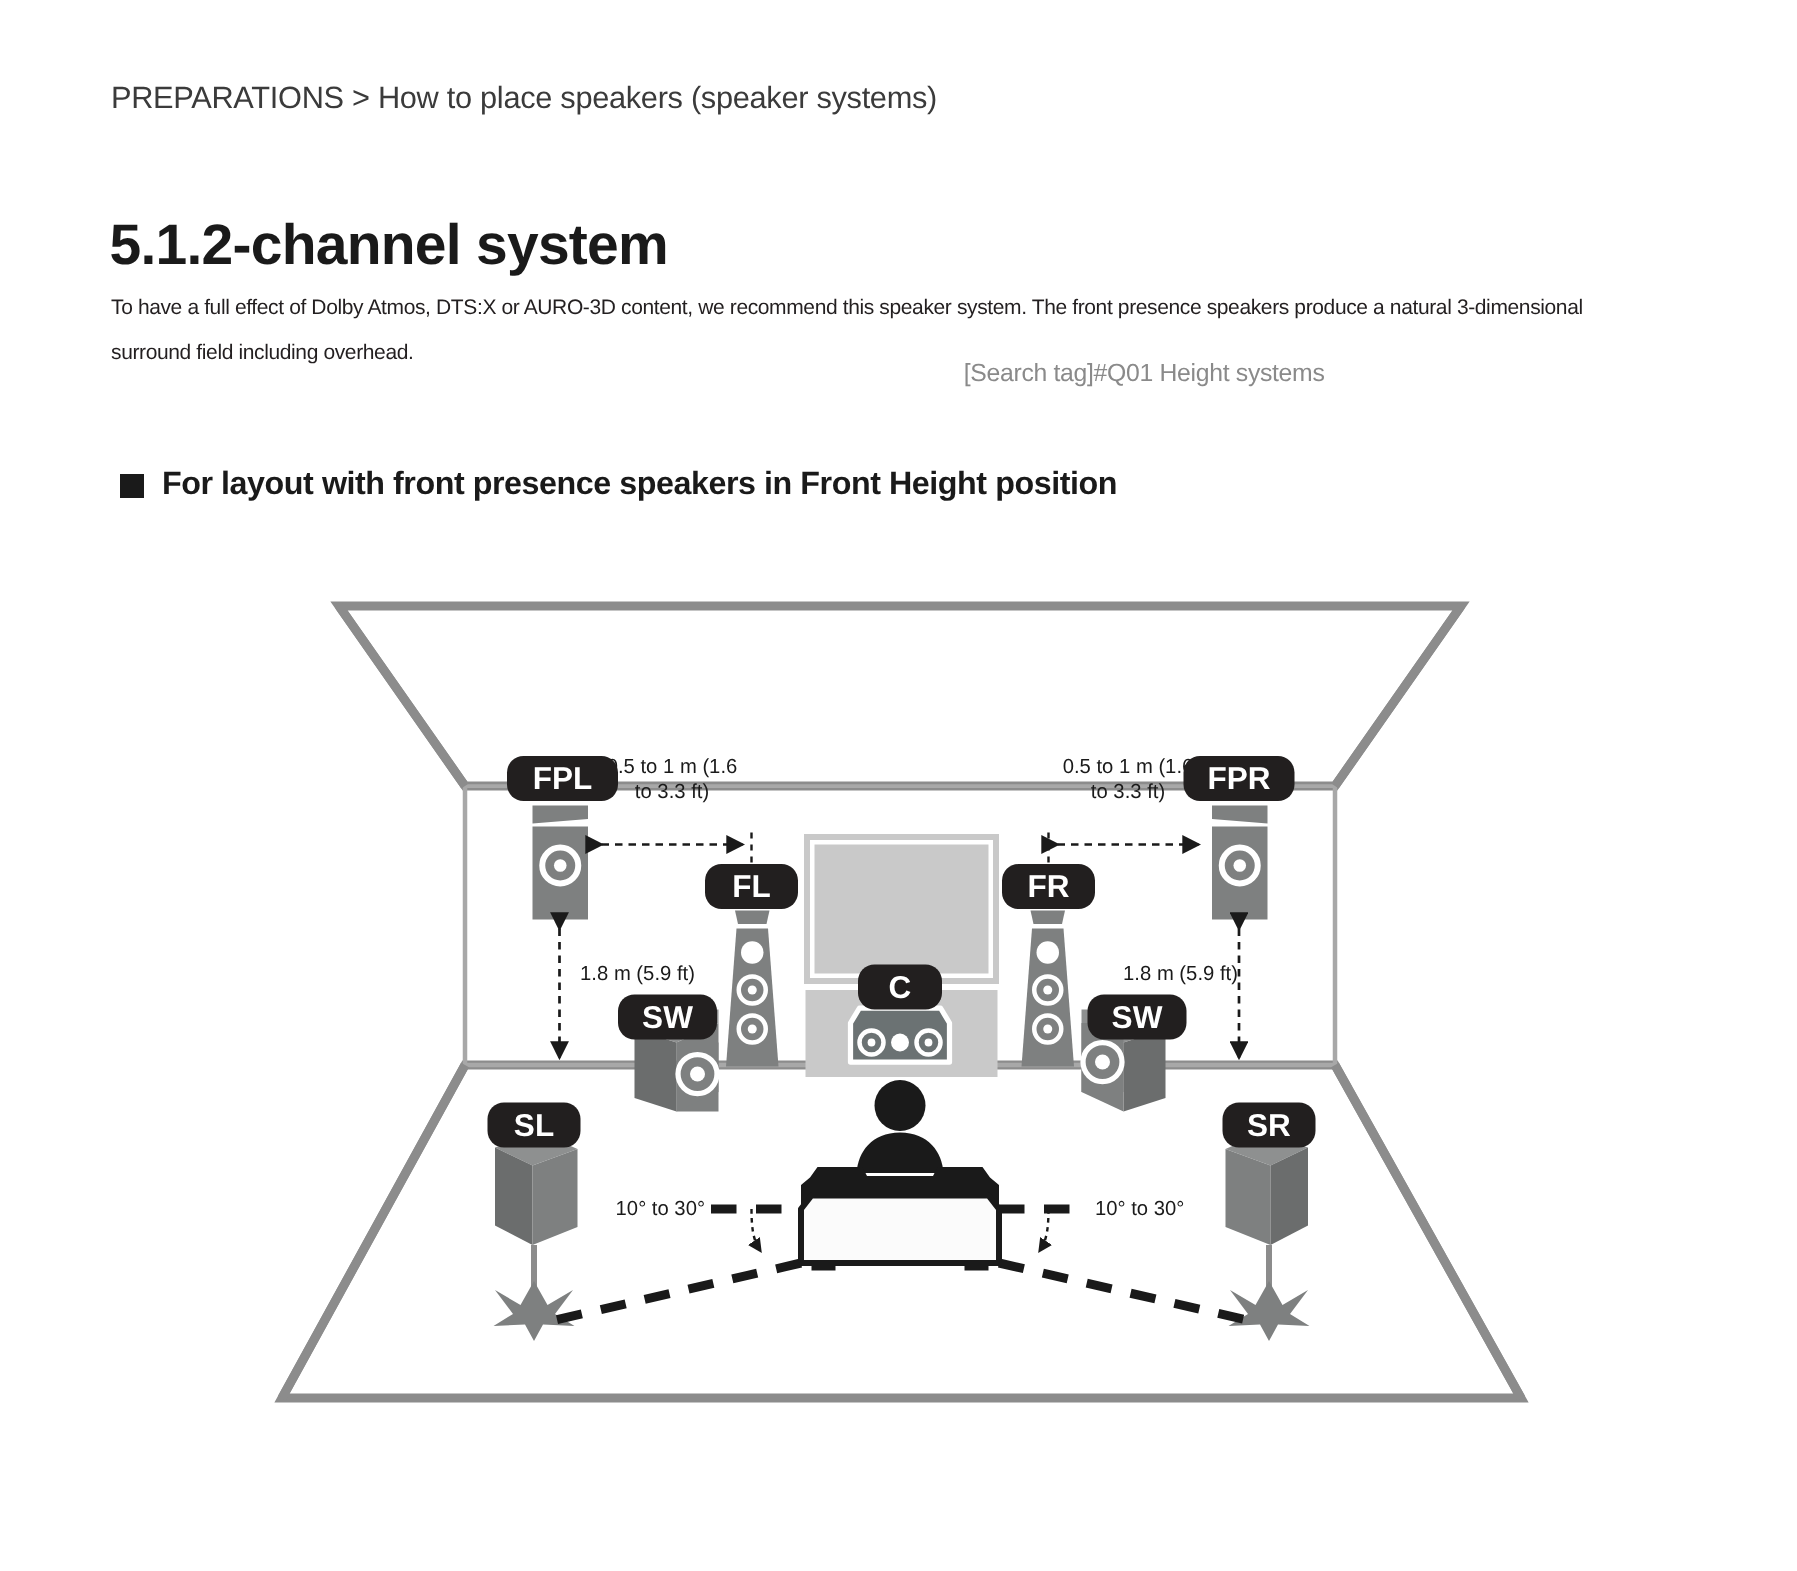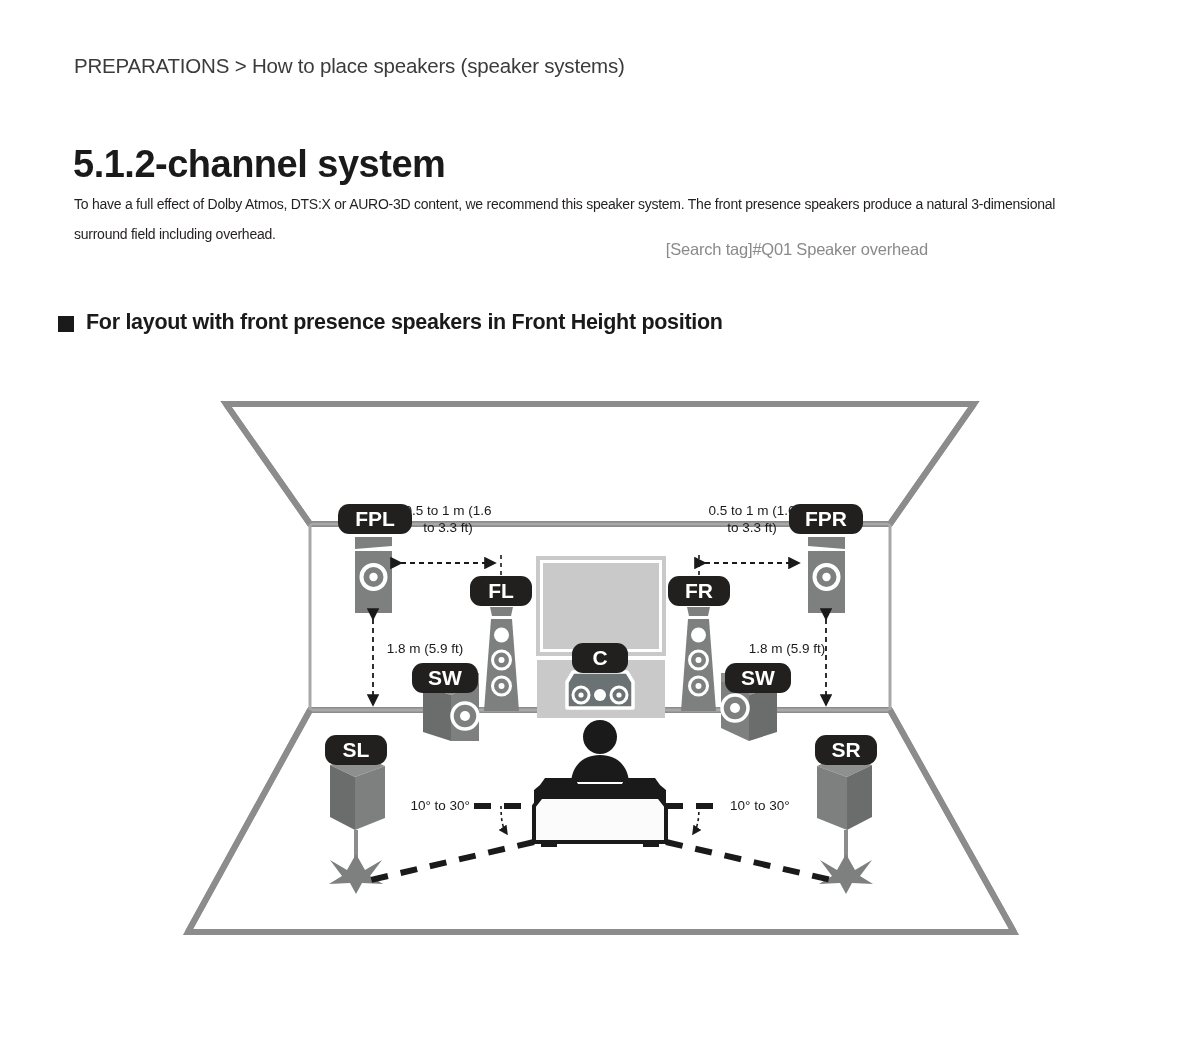--- a/index.html
+++ b/index.html
@@ -13,21 +13,20 @@
     height: 1047px;
     font-family: "Liberation Sans", sans-serif;
     color: #231f20;
     overflow: hidden;
     position: relative;
   }
   .page {
     position: relative;
     width: 954px;
     height: 1047px;
-    padding-left: 45px;
   }
   
   .breadcrumb {
     position: absolute;
     left: 74px;
     top: 54px;
     font-size: 20.5px;
     color: #3b3b3b;
     letter-spacing: -0.2px;
     white-space: nowrap;
@@ -56,21 +55,21 @@
     position: absolute;
     right: 71px;
     top: 240px;
     font-size: 16.5px;
     color: #8a8a8a;
     letter-spacing: -0.2px;
     white-space: nowrap;
   }
   .section-head {
     position: absolute;
-    left: 58px;
+    left: 80px;
     top: 310px;
     font-size: 21.5px;
     font-weight: bold;
     color: #1a1a1a;
     letter-spacing: -0.3px;
     display: flex;
     align-items: center;
     gap: 12px;
     white-space: nowrap;
   }
@@ -97,21 +96,21 @@
 <body>
 
 <div class="page">
 
   <div class="breadcrumb">PREPARATIONS &gt; How to place speakers (speaker systems)</div>
 
   <h1 class="page-title">5.1.2-channel system</h1>
 
   <p class="intro">To have a full effect of Dolby Atmos, DTS:X or AURO-3D content, we recommend this speaker system. The front presence speakers produce a natural 3-dimensional surround field including overhead.</p>
 
-  <div class="search-tag">[Search tag]#Q01 Speaker overhead</div>
+  <div class="search-tag">[Search tag]#Q01 Height systems</div>
 
   <div class="section-head">
     <span class="sq-bullet"></span>
     <span>For layout with front presence speakers in Front Height position</span>
   </div>
 
   <div class="diagram">
     <svg width="1198" height="620" viewBox="0 0 1198 620" xmlns="http://www.w3.org/2000/svg">
       <defs>
         <marker id="arrH" markerWidth="7" markerHeight="7" refX="6" refY="3.5" orient="auto">

